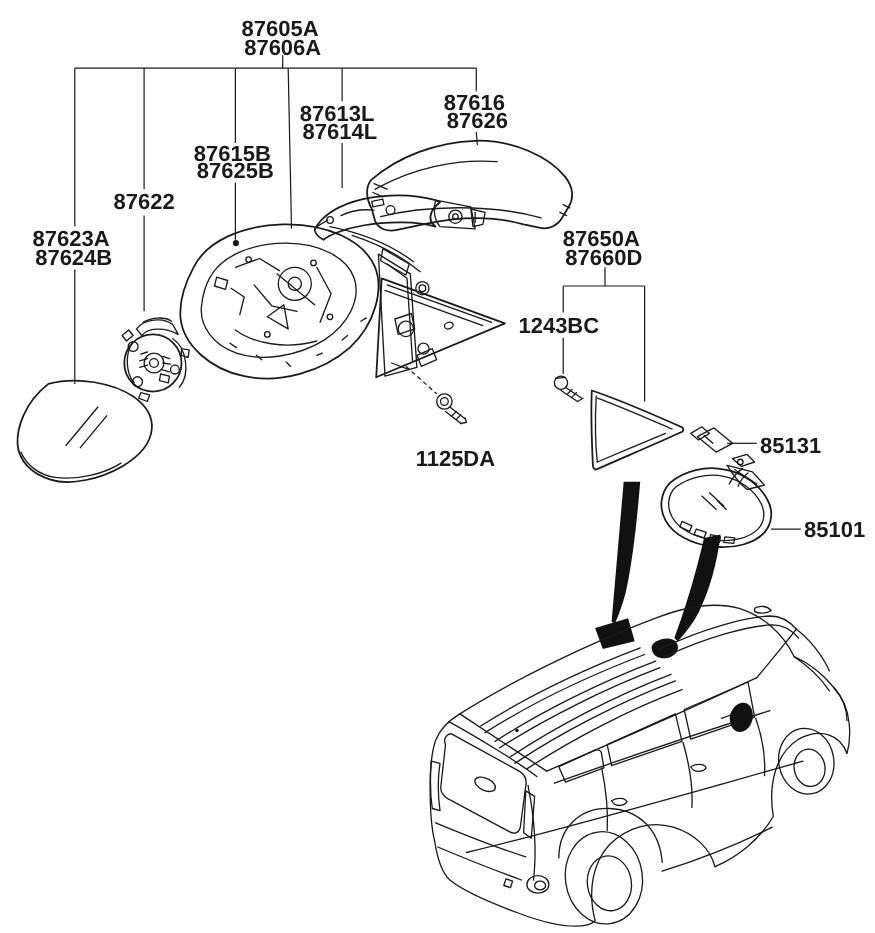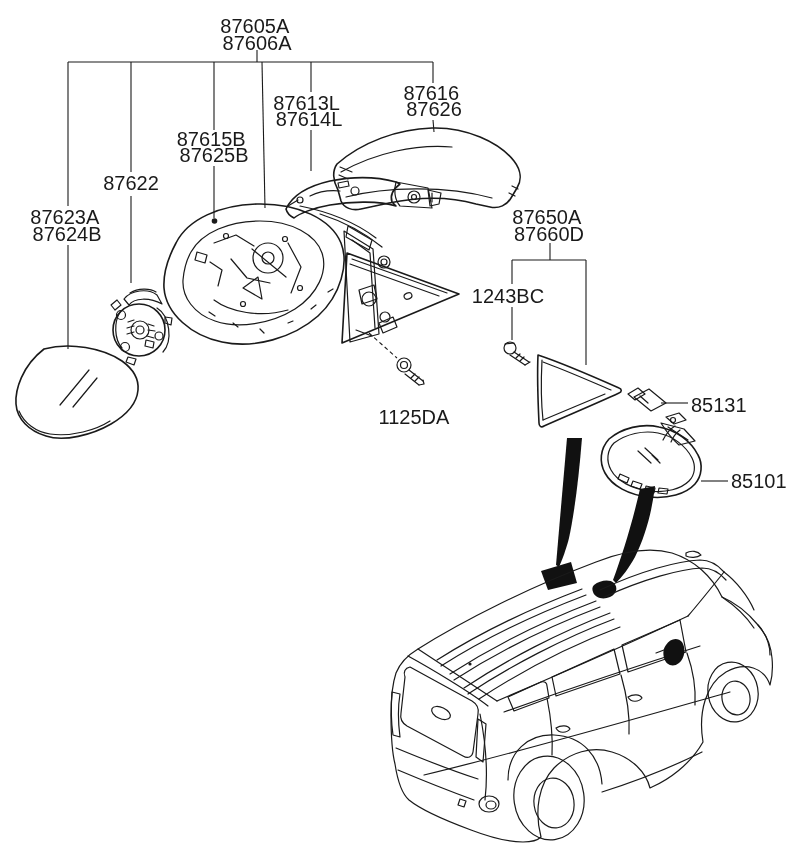--- a/index.html
+++ b/index.html
@@ -1,16 +1,16 @@
 <!DOCTYPE html>
 <html><head>
 <meta charset="utf-8">
 <style>
   html,body{margin:0;padding:0;background:#ffffff;}
-  .stage{position:relative;width:795px;height:848px;background:#ffffff;overflow:hidden;}
+  .stage{position:relative;width:795px;height:848px;background:#ffffff;overflow:hidden;font-weight:bold;}
   svg{display:block;}
   .art{fill:none;stroke:#1a1a1a;stroke-width:1.2;stroke-linecap:round;stroke-linejoin:round;}
   .art-heavy{fill:none;stroke:#1a1a1a;stroke-width:1.6;stroke-linecap:round;stroke-linejoin:round;}
   .leader{fill:none;stroke:#1a1a1a;stroke-width:1.1;}
   .dashed{fill:none;stroke:#1a1a1a;stroke-width:1.1;stroke-dasharray:4 3;}
   .blackfill{fill:#111111;stroke:none;}
   .dot{fill:#1a1a1a;stroke:none;}
   text{font-family:"Liberation Sans", sans-serif;font-size:20px;fill:#1a1a1a;}
   .lbl{cursor:pointer;}
 </style>

